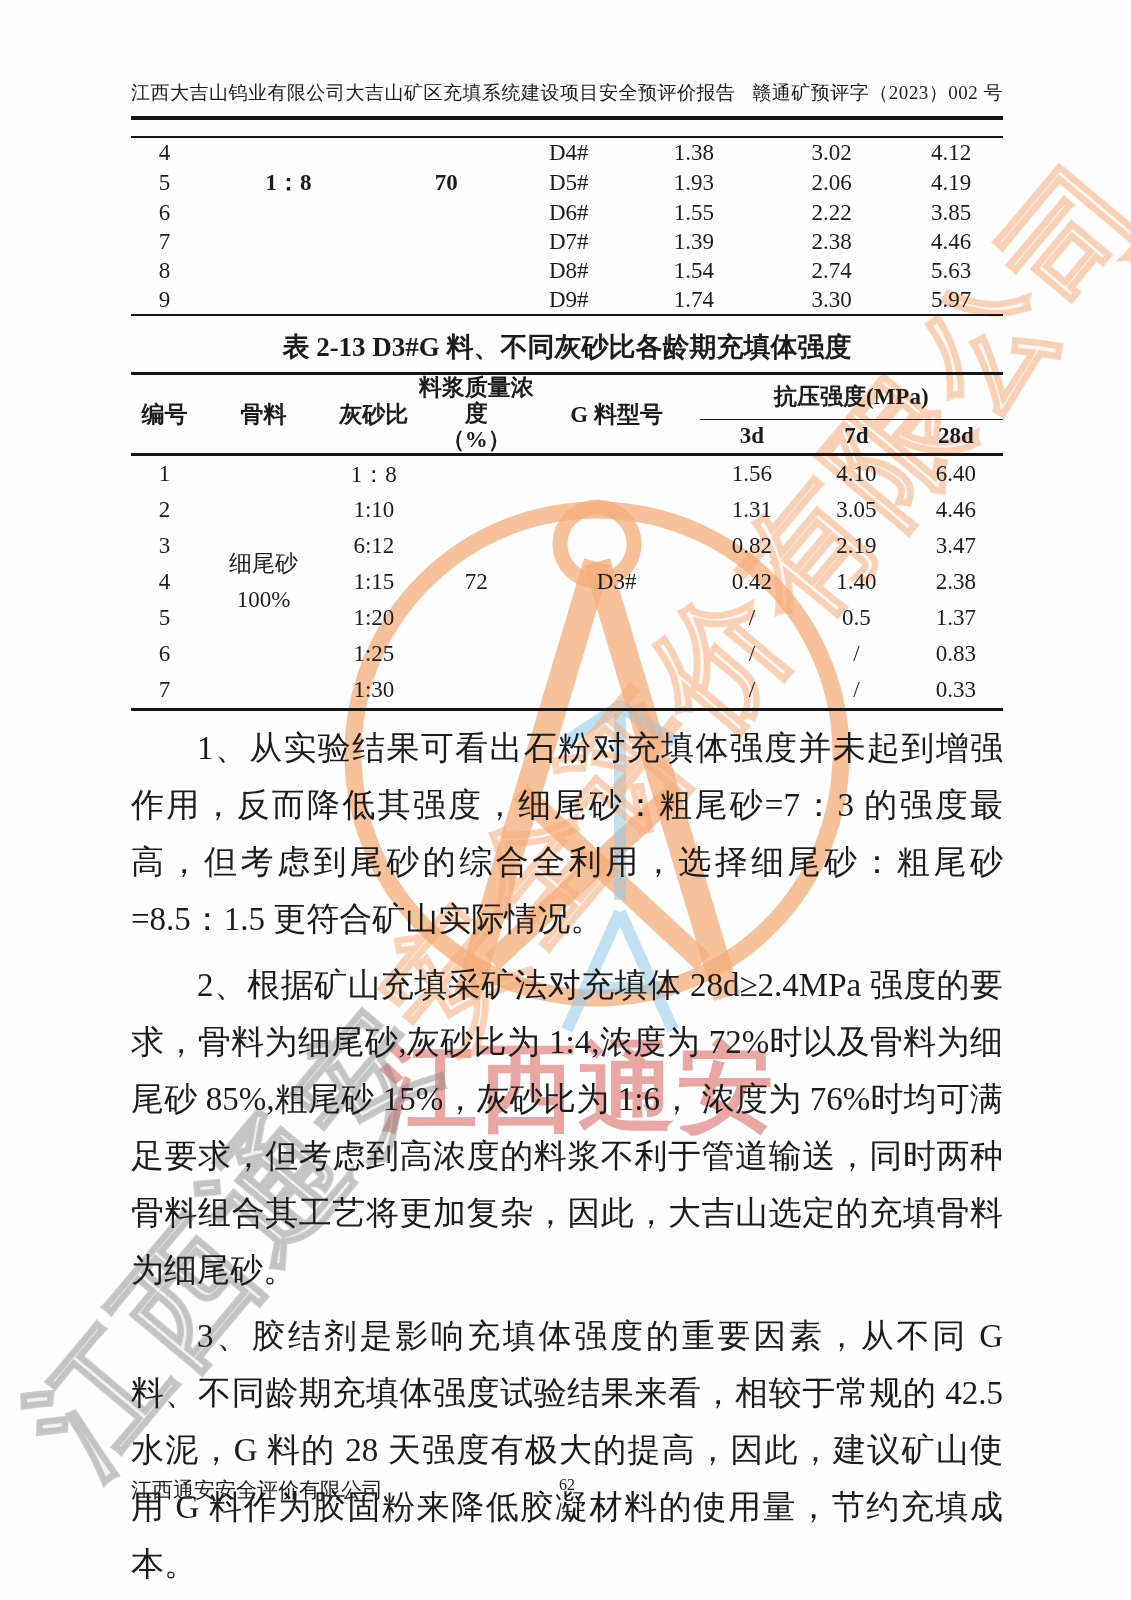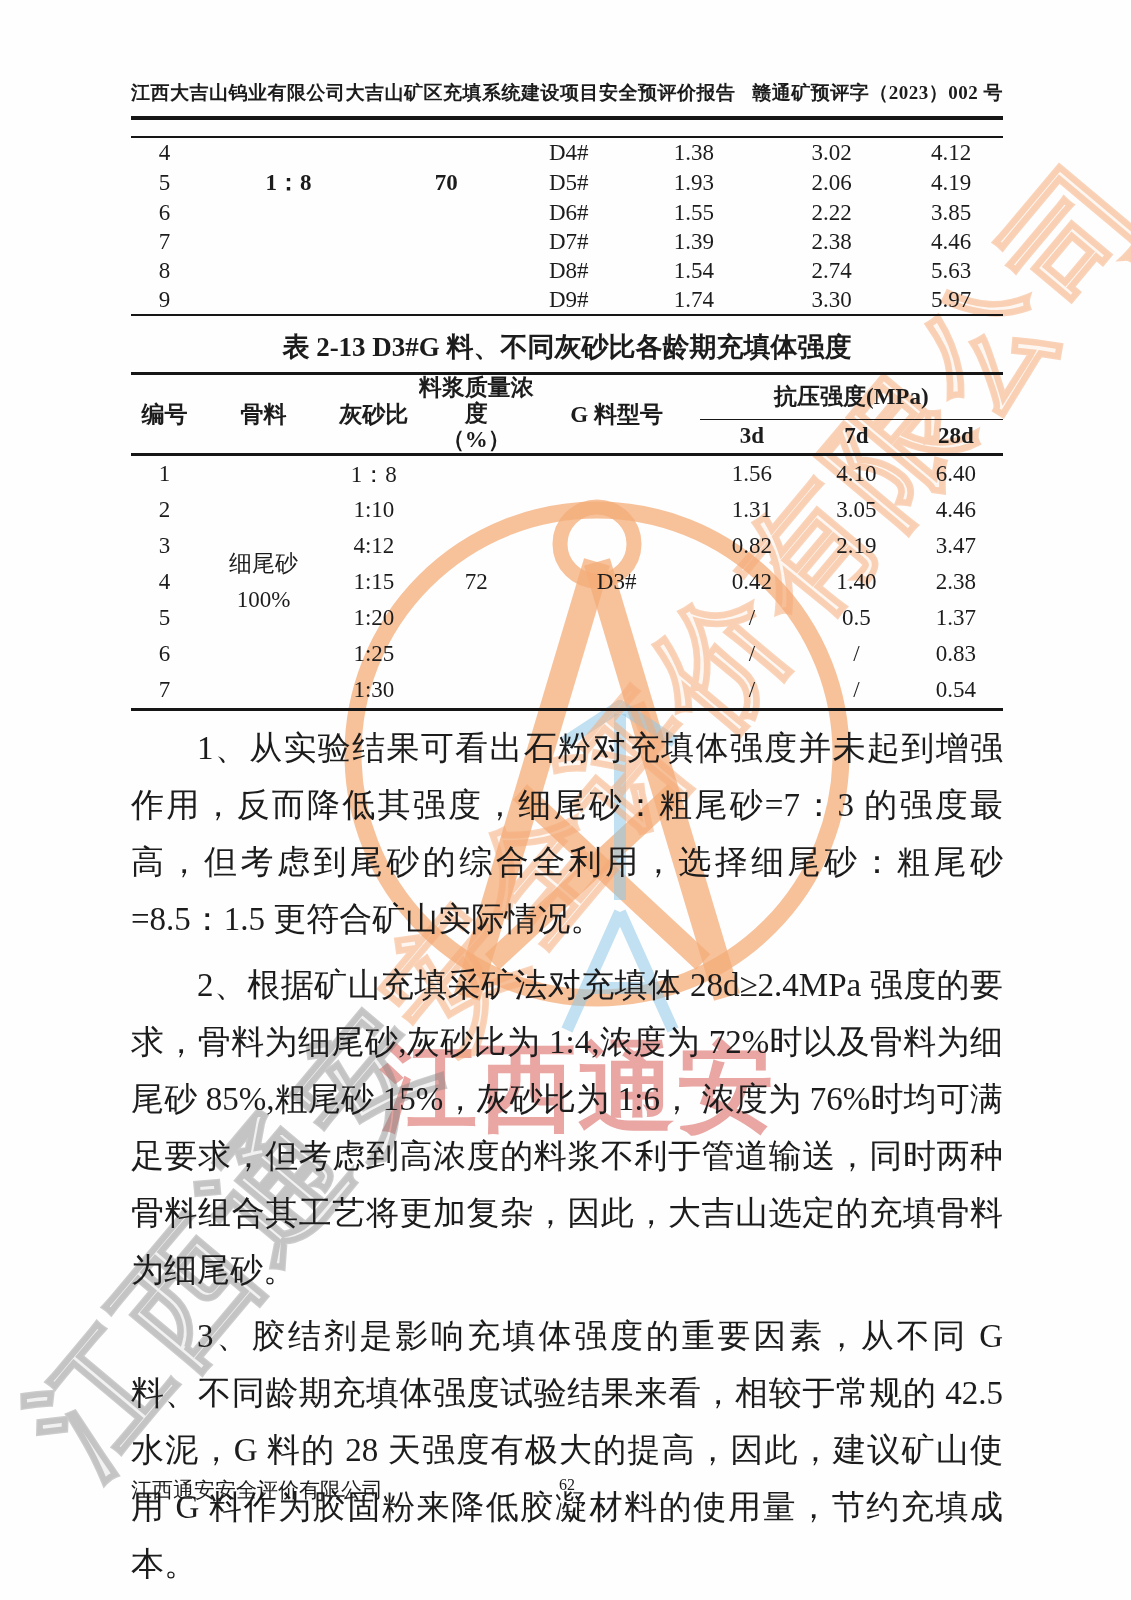--- a/index.html
+++ b/index.html
@@ -26,21 +26,21 @@
     font-weight:bold; font-size:132px; letter-spacing:6px; white-space:nowrap;
   }
   .wm-gray   { color:rgba(125,125,125,0.10); -webkit-text-stroke:2.5px rgba(130,130,130,0.40); }
   .wm-orange { color:rgba(246,178,130,0.10); -webkit-text-stroke:2.5px rgba(245,170,118,0.50); }
   
   .content { position:relative; z-index:1; padding:0 128px 0 131px; }
   .doc-header {
     padding-top:80px; padding-bottom:10px;
     border-bottom:4px solid #161616;
     display:flex; justify-content:space-between; align-items:flex-end;
-    font-size:19px; font-weight:bold; letter-spacing:0.5px;
+    font-size:19px; font-weight:normal; letter-spacing:0.5px;
   }
   table.tbl { width:100%; border-collapse:collapse; table-layout:fixed; font-size:23px; }
   .tbl td, .tbl th { text-align:center; vertical-align:middle; padding:0; overflow:hidden; }
   .tbl-prev { margin-top:16px; border-top:2px solid #161616; border-bottom:2px solid #161616; }
   .tbl-prev td { height:29px; }
   .tbl-title { margin-top:13px; margin-bottom:7px; text-align:center; font-size:27px; font-weight:bold; }
   .tbl-213 { border-top:3px solid #161616; border-bottom:3px solid #161616; }
   .tbl-213 thead th { font-weight:bold; border-bottom:0; }
   .tbl-213 thead tr:first-child th { height:40px; }
   .tbl-213 thead tr:last-child th { height:30px; }
@@ -214,21 +214,21 @@
           </tr>
           <tr>
             <td>2</td>
             <td>1:10</td>
             <td>1.31</td>
             <td>3.05</td>
             <td>4.46</td>
           </tr>
           <tr>
             <td>3</td>
-            <td>4:12</td>
+            <td>6:12</td>
             <td>0.82</td>
             <td>2.19</td>
             <td>3.47</td>
           </tr>
           <tr>
             <td>4</td>
             <td>1:15</td>
             <td>0.42</td>
             <td>1.40</td>
             <td>2.38</td>
@@ -245,21 +245,21 @@
             <td>1:25</td>
             <td>/</td>
             <td>/</td>
             <td>0.83</td>
           </tr>
           <tr>
             <td>7</td>
             <td>1:30</td>
             <td>/</td>
             <td>/</td>
-            <td>0.54</td>
+            <td>0.33</td>
           </tr>
         </tbody>
     </table>
 
     <p class="body-p">1、从实验结果可看出石粉对充填体强度并未起到增强作用，反而降低其强度，细尾砂：粗尾砂=7：3 的强度最高，但考虑到尾砂的综合全利用，选择细尾砂：粗尾砂=8.5：1.5 更符合矿山实际情况。</p>
     <p class="body-p">2、根据矿山充填采矿法对充填体 28d≥2.4MPa 强度的要求，骨料为细尾砂,灰砂比为 1:4,浓度为 72%时以及骨料为细尾砂 85%,粗尾砂 15%，灰砂比为 1:6， 浓度为 76%时均可满足要求，但考虑到高浓度的料浆不利于管道输送，同时两种骨料组合其工艺将更加复杂，因此，大吉山选定的充填骨料为细尾砂。</p>
     <p class="body-p">3、胶结剂是影响充填体强度的重要因素，从不同 G 料、不同龄期充填体强度试验结果来看，相较于常规的 42.5 水泥，G 料的 28 天强度有极大的提高，因此，建议矿山使用 G 料作为胶固粉来降低胶凝材料的使用量，节约充填成本。</p>
 
     <h2 class="section-heading">2.7.5 充填体泌水沉缩试验</h2>
   </div>

